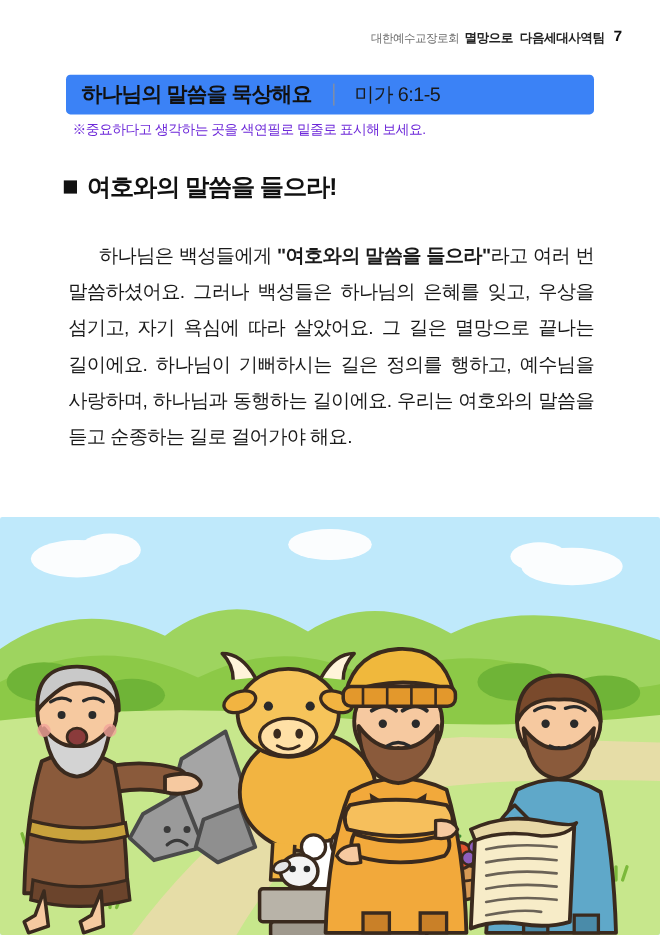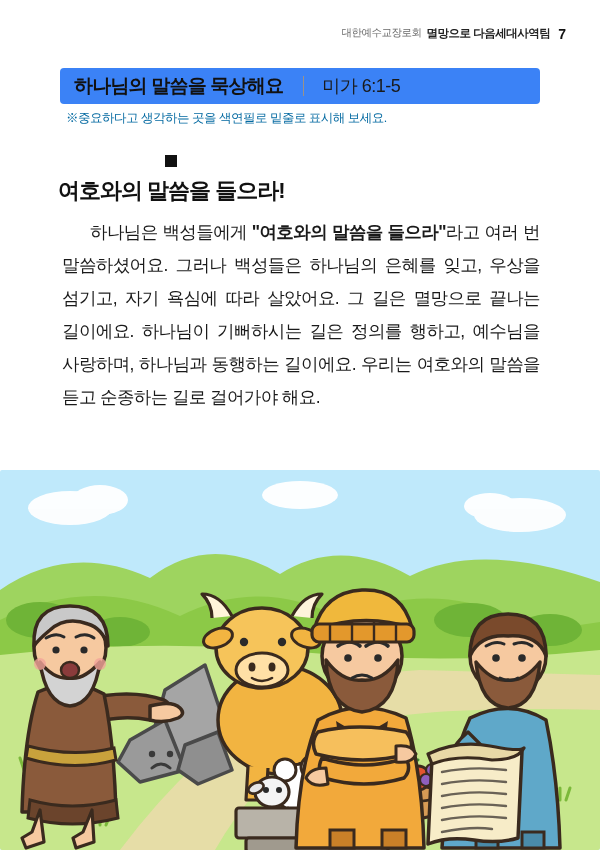--- a/index.html
+++ b/index.html
@@ -18,22 +18,23 @@
     background: #ffffff;
     overflow: hidden;
   }
 
   
   .header {
     position: absolute;
     top: 26px;
     right: 34px;
     display: flex;
-    align-items: flex-start;
+    align-items: flex-end;
     gap: 5px;
+    font-family: Liberation Mono, monospace;
   }
   .header .org {
     font-size: 10.5px;
     color: #6a6a6a;
     letter-spacing: -0.5px;
   }
   .header .church {
     font-size: 11.5px;
     color: #222222;
     letter-spacing: -0.5px;
@@ -76,33 +77,32 @@
     color: #1a1a1a;
     letter-spacing: -0.5px;
   }
 
   
   .note {
     position: absolute;
     left: 66px;
     top: 110px;
     font-size: 12.5px;
-    color: #0369a1;
+    color: #6d28d9;
     letter-spacing: -0.5px;
   }
 
   
   .section-heading {
     position: absolute;
     left: 58px;
     top: 155px;
     display: flex;
     align-items: center;
     gap: 9px;
-    flex-direction: column;
   }
   .section-heading .bullet {
     width: 12px;
     height: 12px;
     background: #111111;
     display: inline-block;
   }
   .section-heading .text {
     font-size: 22px;
     font-weight: bold;

